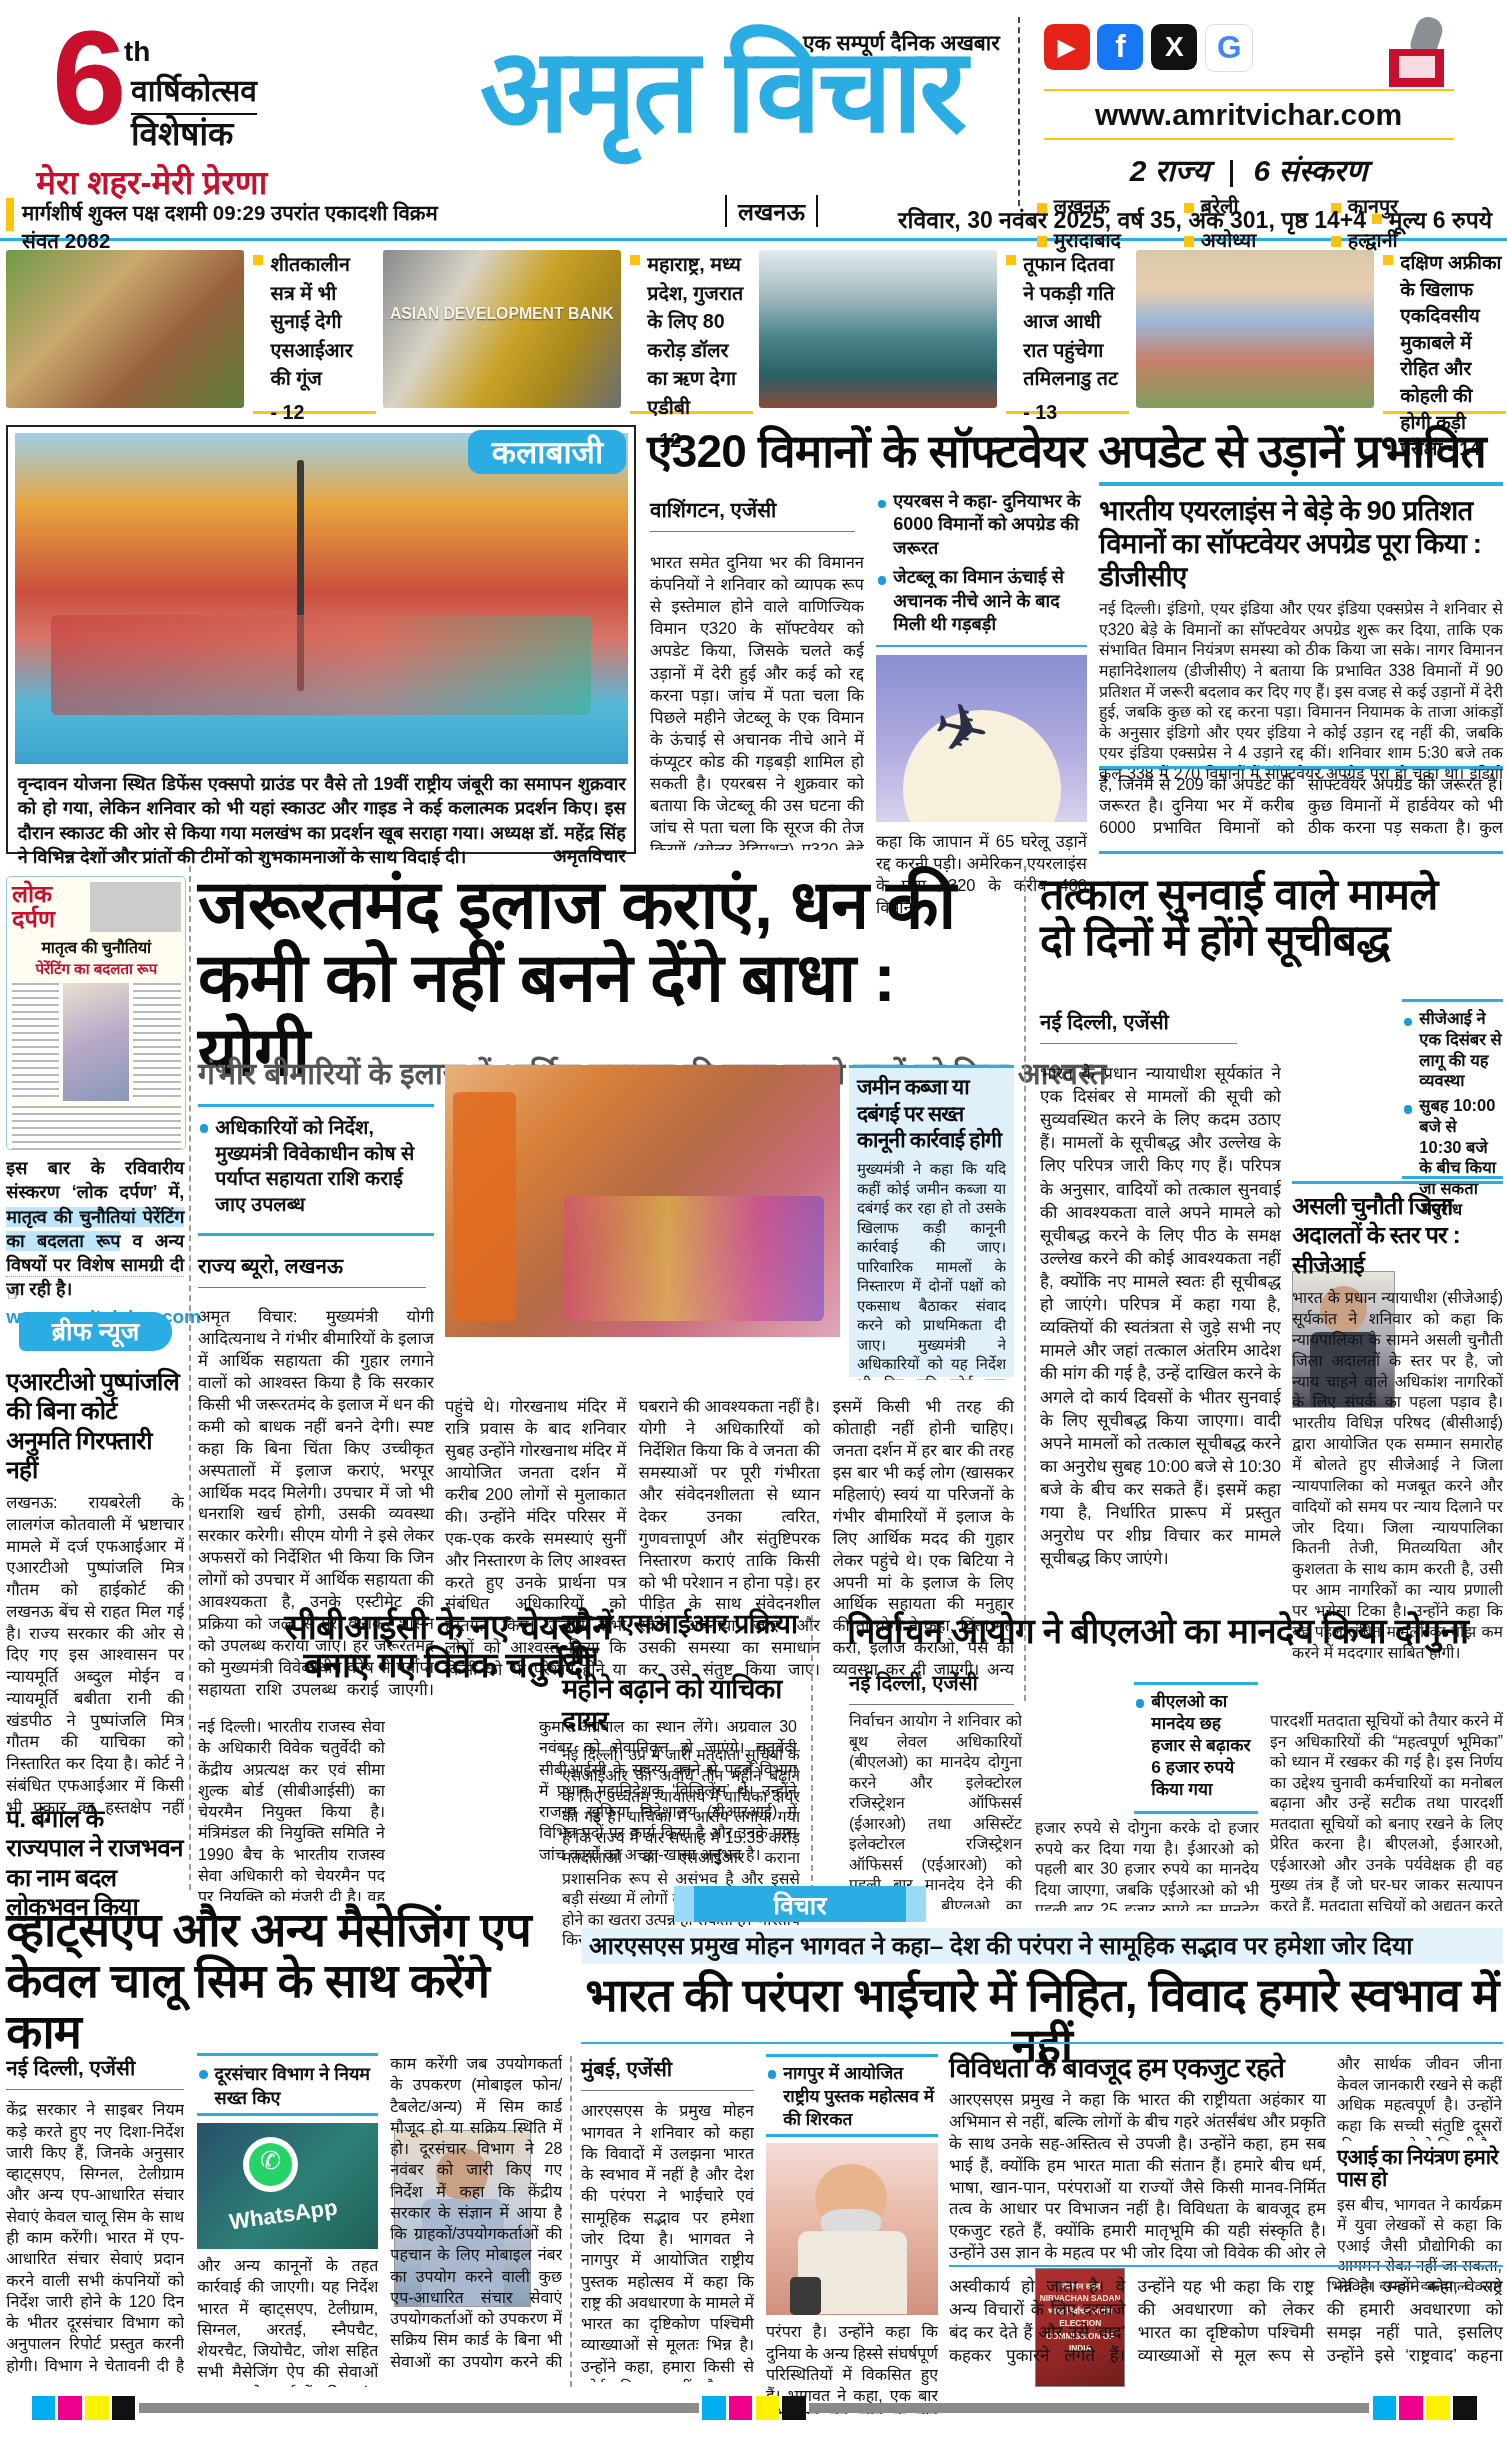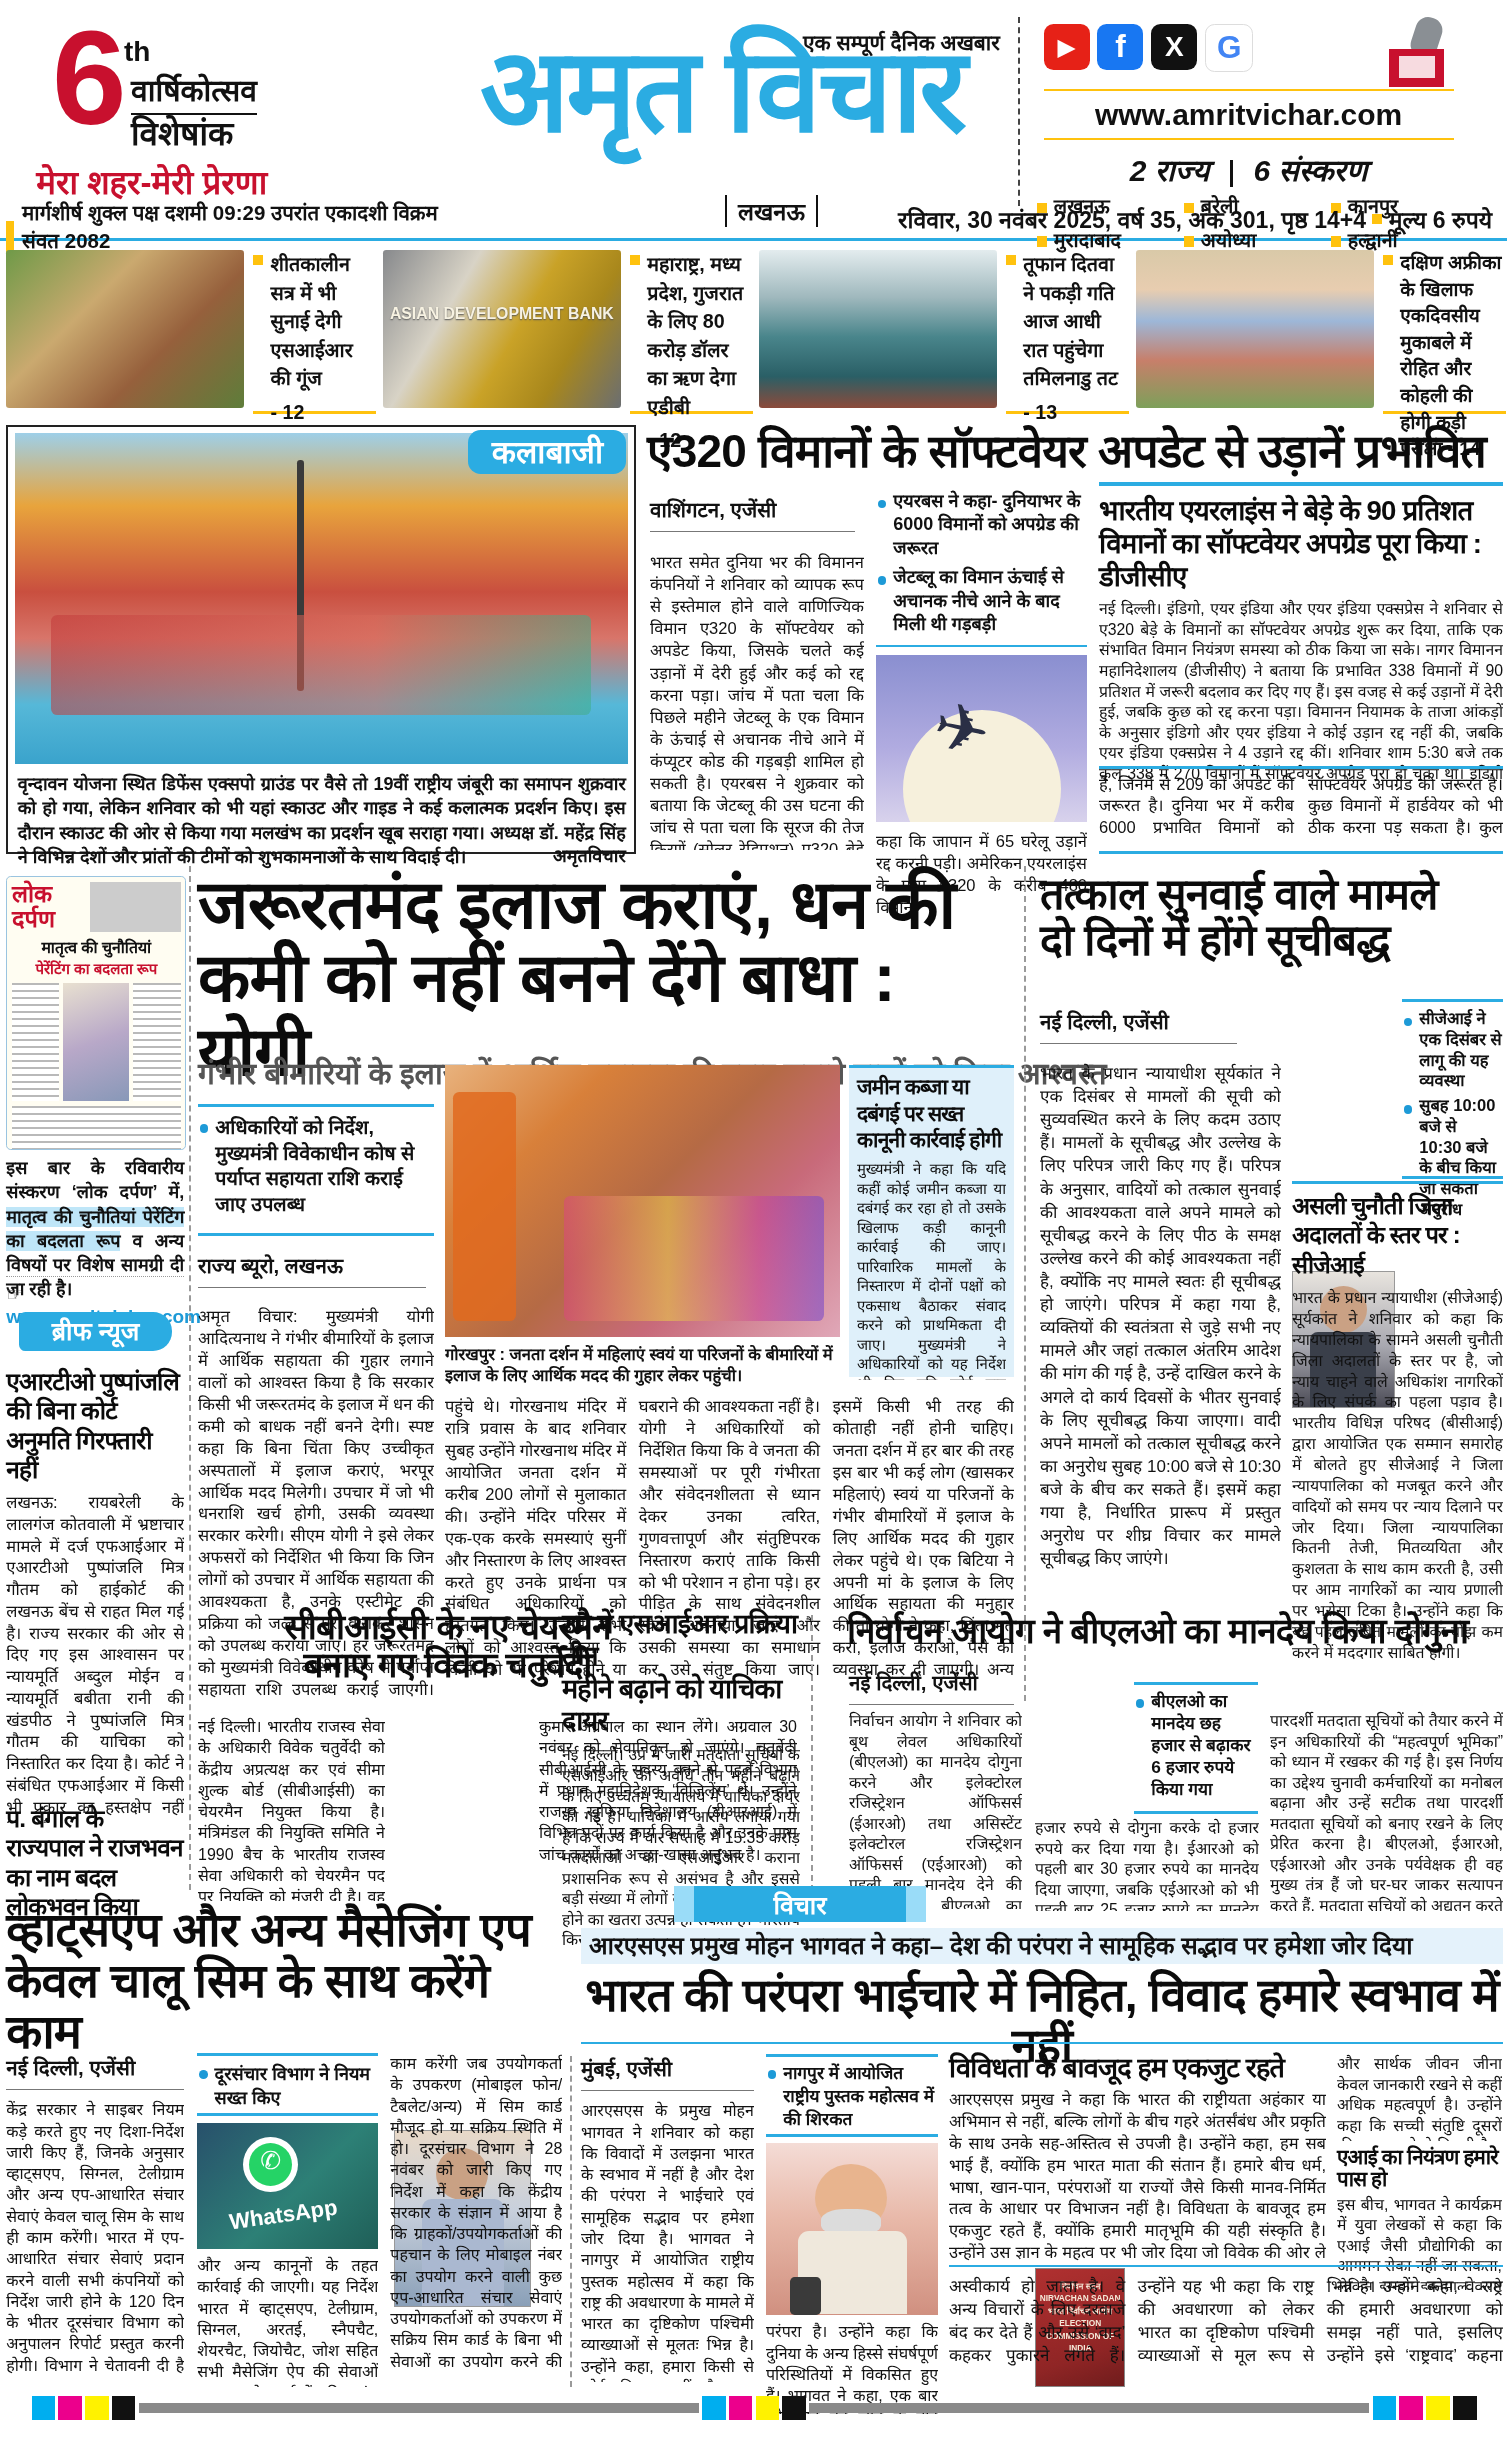--- a/index.html
+++ b/index.html
@@ -65,21 +65,21 @@
       <div class="abs" style="left:11px;top:175px;width:441px;display:grid;grid-template-columns:1fr 1fr 1fr;row-gap:6.3px;font-size:19.7px;font-weight:bold;">
         <span><i class="sq"></i><span>लखनऊ</span></span>
         <span><i class="sq"></i><span>बरेली</span></span>
         <span><i class="sq"></i><span>कानपुर</span></span>
         <span><i class="sq"></i><span>मुरादाबाद</span></span>
         <span><i class="sq"></i><span>अयोध्या</span></span>
         <span><i class="sq"></i><span>हल्द्वानी</span></span>
       </div>
     </div>
 
-    <div class="abs" style="left:6.3px;top:198px;width:441px;display:flex;align-items:flex-end;">
+    <div class="abs" style="left:6.3px;top:198px;width:441px;display:flex;align-items:flex-start;">
       <span style="width:9.5px;height:33px;background:#FFC20E;margin-right:7.9px;"></span>
       <span style="font-size:20.5px;font-weight:bold;">मार्गशीर्ष शुक्ल पक्ष दशमी 09:29 उपरांत एकादशी विक्रम संवत 2082</span>
     </div>
     <div class="abs" style="left:504px;top:203px;width:996px;font-size:23px;font-weight:bold;display:flex;justify-content:flex-end;align-items:center;">
       <span>रविवार, 30 नवंबर 2025, वर्ष 35, अंक 301, पृष्ठ 14+4</span>
       <i class="sq"></i>
       <span style="margin-right:7.9px;">मूल्य 6 रुपये</span>
     </div>
   </div>
 
@@ -213,21 +213,20 @@
   <div class="abs" style="left:198px;top:1104px;width:236px;height:132px;border-top:3.2px solid #2BACE2;border-bottom:3.2px solid #2BACE2;box-sizing:border-box;padding-top:7.9px;">
     <div class="bullet-item" style="font-size:19.7px;line-height:1.3;">अधिकारियों को निर्देश, मुख्यमंत्री विवेकाधीन कोष से पर्याप्त सहायता राशि कराई जाए उपलब्ध</div>
   </div>
   <div class="abs byline" style="left:198px;top:1251px;width:228px;">राज्य ब्यूरो, लखनऊ</div>
   <div class="abs jt ovh" style="left:198px;top:1306px;width:236px;height:394px;font-size:16.5px;line-height:1.33;">अमृत विचार: मुख्यमंत्री योगी आदित्यनाथ ने गंभीर बीमारियों के इलाज में आर्थिक सहायता की गुहार लगाने वालों को आश्वस्त किया है कि सरकार किसी भी जरूरतमंद के इलाज में धन की कमी को बाधक नहीं बनने देगी। स्पष्ट कहा कि बिना चिंता किए उच्चीकृत अस्पतालों में इलाज कराएं, भरपूर आर्थिक मदद मिलेगी। उपचार में जो भी धनराशि खर्च होगी, उसकी व्यवस्था सरकार करेगी। सीएम योगी ने इसे लेकर अफसरों को निर्देशित भी किया कि जिन लोगों को उपचार में आर्थिक सहायता की आवश्यकता है, उनके एस्टीमेट की प्रक्रिया को जल्द से पूरा कराकर शासन को उपलब्ध कराया जाए। हर जरूरतमंद को मुख्यमंत्री विवेकाधीन कोष से पर्याप्त सहायता राशि उपलब्ध कराई जाएगी। शनिवार सुबह गोरखनाथ मंदिर में आयोजित जनता दर्शन के दौरान योगी ने उक्त बातें कहीं। मुख्यमंत्री योगी आदित्यनाथ शुक्रवार देर शाम गोरखपुर</div>
 
   <div class="photo abs" style="left:445px;top:1065px;width:395px;height:272px;background:linear-gradient(135deg,#e8b27d,#d8803a 25%,#b56a45 50%,#c86a7a 70%,#e0a8b8);">
     <span class="abs" style="left:2%;top:10%;width:16%;height:84%;background:#e06a1f;border-radius:6.3px;opacity:.85;"></span>
     <span class="abs" style="left:30%;top:48%;width:66%;height:46%;background:linear-gradient(90deg,#d84a7a,#e8c84a 40%,#c84a9a 75%,#7a4ac8);opacity:.6;border-radius:6.3px;"></span>
   </div>
-  <div class="abs caption" style="left:445px;top:1344px;width:395px;height:44px;overflow:hidden;">गोरखपुर : जनता दर्शन में महिलाएं स्वयं या परिजनों के बीमारियों में इलाज के लिए आर्थिक मदद की गुहार लेकर पहुंची।</div>
 
   <div class="abs boxblue" style="left:849px;top:1065px;width:165px;height:312px;border-top:3.9px solid #2BACE2;box-sizing:border-box;padding:6.3px 7.9px;">
     <div class="hl" style="font-size:21px;line-height:1.25;">जमीन कब्जा या दबंगई पर सख्त कानूनी कार्रवाई होगी</div>
     <div class="jt ovh" style="font-size:15px;line-height:1.3;margin-top:6.3px;height:221px;">मुख्यमंत्री ने कहा कि यदि कहीं कोई जमीन कब्जा या दबंगई कर रहा हो तो उसके खिलाफ कड़ी कानूनी कार्रवाई की जाए। पारिवारिक मामलों के निस्तारण में दोनों पक्षों को एकसाथ बैठाकर संवाद करने को प्राथमिकता दी जाए। मुख्यमंत्री ने अधिकारियों को यह निर्देश भी दिए यदि कोई पात्र व्यक्ति शासन की कल्याणकारी योजनाओं के लाभ से वंचित है तो उसे तत्काल योजनाओं का लाभ उपलब्ध कराया जाए।</div>
   </div>
 
   <div class="abs jt ovh" style="left:445px;top:1396px;width:569px;height:306px;font-size:16.5px;line-height:1.33;column-count:3;column-gap:12.6px;">पहुंचे थे। गोरखनाथ मंदिर में रात्रि प्रवास के बाद शनिवार सुबह उन्होंने गोरखनाथ मंदिर में आयोजित जनता दर्शन में करीब 200 लोगों से मुलाकात की। उन्होंने मंदिर परिसर में एक-एक करके समस्याएं सुनीं और निस्तारण के लिए आश्वस्त करते हुए उनके प्रार्थना पत्र संबंधित अधिकारियों को हस्तगत किए। उन्होंने सभी लोगों को आश्वस्त किया कि किसी को भी परेशान होने या घबराने की आवश्यकता नहीं है। योगी ने अधिकारियों को निर्देशित किया कि वे जनता की समस्याओं पर पूरी गंभीरता और संवेदनशीलता से ध्यान देकर उनका त्वरित, गुणवत्तापूर्ण और संतुष्टिपरक निस्तारण कराएं ताकि किसी को भी परेशान न होना पड़े। हर पीड़ित के साथ संवेदनशील रवैया अपनाया जाए और उसकी समस्या का समाधान कर उसे संतुष्ट किया जाए। इसमें किसी भी तरह की कोताही नहीं होनी चाहिए। जनता दर्शन में हर बार की तरह इस बार भी कई लोग (खासकर महिलाएं) स्वयं या परिजनों के गंभीर बीमारियों में इलाज के लिए आर्थिक मदद की गुहार लेकर पहुंचे थे। एक बिटिया ने अपनी मां के इलाज के लिए आर्थिक सहायता की मनुहार की तो योगी ने कहा, चिंता मत करो, इलाज कराओ, पैसे की व्यवस्था कर दी जाएगी। अन्य को भी इसी आत्मीयता से भरोसा दिया कि इलाज के लिए सभी की पर्याप्त मदद की जाएगी।</div>
 
   <div class="abs dashv" style="left:1024px;top:866px;height:835px;"></div>
   <div class="abs hl" style="left:1040px;top:871px;width:465px;font-size:43px;">

